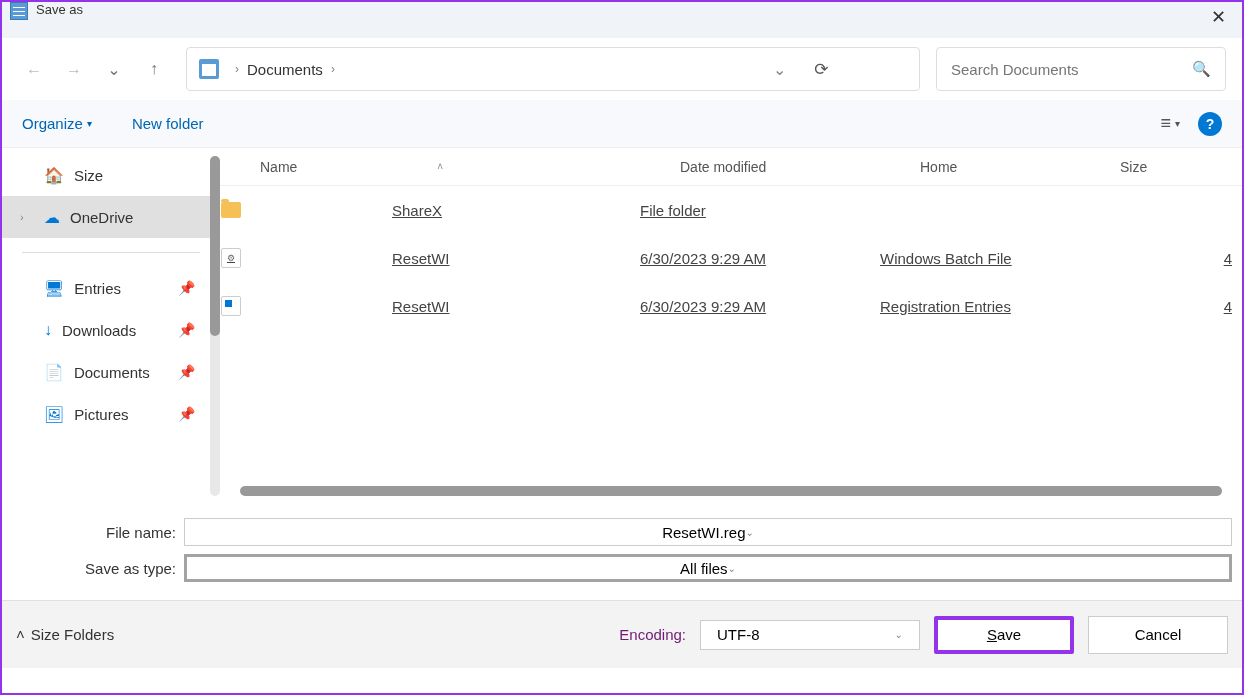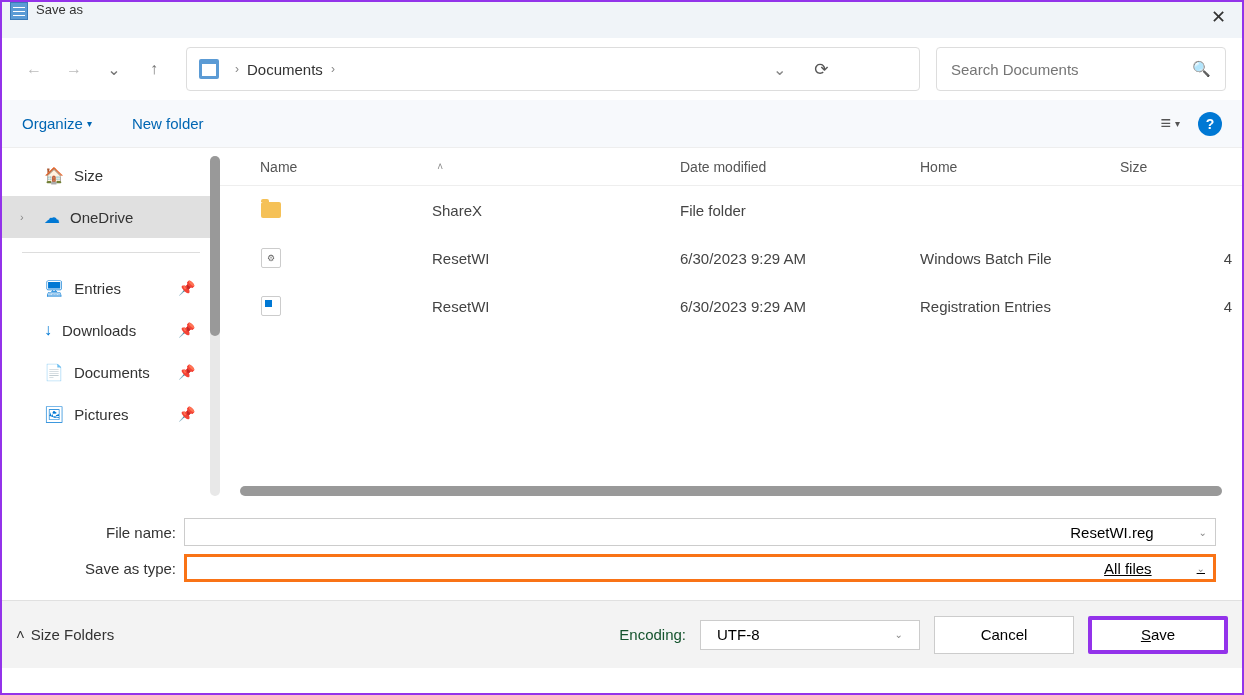--- a/index.html
+++ b/index.html
@@ -53,42 +53,42 @@
 .icon-pictures { color: #0078d4; font-size: 16px; }
 
 
 .filelist { flex: 1; position: relative; }
 .file-headers { height: 38px; display: flex; align-items: center; border-bottom: 1px solid #eee; padding-left: 40px; color: #555; font-size: 14px; }
 .col-name { width: 420px; display: flex; align-items: center; gap: 140px; }
 .col-date { width: 240px; }
 .col-type { width: 200px; }
 .col-size { flex: 1; }
 .sort-arrow { font-size: 10px; color: #888; }
-.file-row { height: 48px; display: flex; align-items: center; padding-left: 40px; font-size: 15px; color: #444; cursor: pointer; }
+.file-row { height: 48px; display: flex; align-items: center; font-size: 15px; color: #444; cursor: pointer; text-decoration: underline; }
 .file-icon { width: 22px; height: 22px; margin-right: 10px; display: inline-flex; align-items: center; justify-content: center; }
 .folder-i { background: #f5c157; width: 20px; height: 16px; border-radius: 2px; position: relative; }
 .folder-i::before { content: ''; position: absolute; top: -3px; left: 0; width: 8px; height: 3px; background: #f5c157; border-radius: 2px 2px 0 0; }
 .bat-i { width: 20px; height: 20px; background: #fff; border: 1px solid #ccc; border-radius: 2px; font-size: 9px; text-align: center; line-height: 9px; padding-top: 5px; color: #666; }
 .reg-i { width: 20px; height: 20px; background: #fff; border: 1px solid #ccc; border-radius: 2px; position: relative; }
 .reg-i::after { content: ''; position: absolute; left: 3px; top: 3px; width: 7px; height: 7px; background: #0078d4; }
 .file-scrollbar { position: absolute; bottom: 8px; left: 20px; right: 20px; height: 10px; background: #999; border-radius: 5px; }
 
 
-.bottom-inputs { padding: 14px 26px 10px 10px; }
+.bottom-inputs { padding: 14px 10px 10px 10px; }
 .input-row { display: flex; align-items: center; margin-bottom: 8px; }
 .input-label { width: 172px; text-align: right; padding-right: 8px; font-size: 15px; color: #333; }
-.input-field { flex: 1; height: 28px; border: 1px solid #ccc; padding: 0 8px; font-size: 15px; display: flex; align-items: center; justify-content: flex-end; gap: 45px; }
-.input-field.highlight { border: 3px solid #f97316; text-decoration: underline; }
+.input-field { flex: 1; height: 28px; border: 1px solid #ccc; padding: 0 8px; font-size: 15px; display: flex; align-items: center; justify-content: center; }
+.input-field.highlight { border: 3px solid #a3a3a3; }
 .dropdown-arrow { color: #888; font-size: 10px; }
 
 
 .footer { height: 68px; background: #f3f3f3; display: flex; align-items: center; padding: 0 14px; border-top: 1px solid #e0e0e0; }
 .hide-folders { display: flex; align-items: center; gap: 6px; color: #333; font-size: 15px; cursor: pointer; }
 .footer-right { margin-left: auto; display: flex; align-items: center; gap: 14px; }
-.encoding-label { font-size: 15px; color: #14532d; }
+.encoding-label { font-size: 15px; color: #701a75; }
 .encoding-select { width: 220px; height: 30px; border: 1px solid #ccc; padding: 0 16px; font-size: 15px; display: flex; align-items: center; justify-content: space-between; background: #fff; }
 .footer-btn { width: 140px; height: 38px; border: 1px solid #ccc; background: #fff; font-size: 15px; cursor: pointer; display: flex; align-items: center; justify-content: center; }
 .footer-btn.primary { border: 4px solid #9333ea; background: #fff; border-radius: 2px; }
 .footer-btn .ul { text-decoration: underline; }
 </style>
 </head>
 <body>
 
 <div class="titlebar">
   <div class="titlebar-icon">
@@ -239,18 +239,18 @@
   <div class="hide-folders">
     <span>˄</span>
     <span>Size Folders</span>
   </div>
   <div class="footer-right">
     <div class="encoding-label">Encoding:</div>
     <div class="encoding-select">
       <span>UTF-8</span>
       <span class="dropdown-arrow">⌄</span>
     </div>
-    <button class="footer-btn">Cancel</button>
     <button class="footer-btn primary">
         <span><span class="ul">S</span><span>ave</span></span>
       </button>
+    <button class="footer-btn">Cancel</button>
   </div>
 </div>
 
 </body></html>

